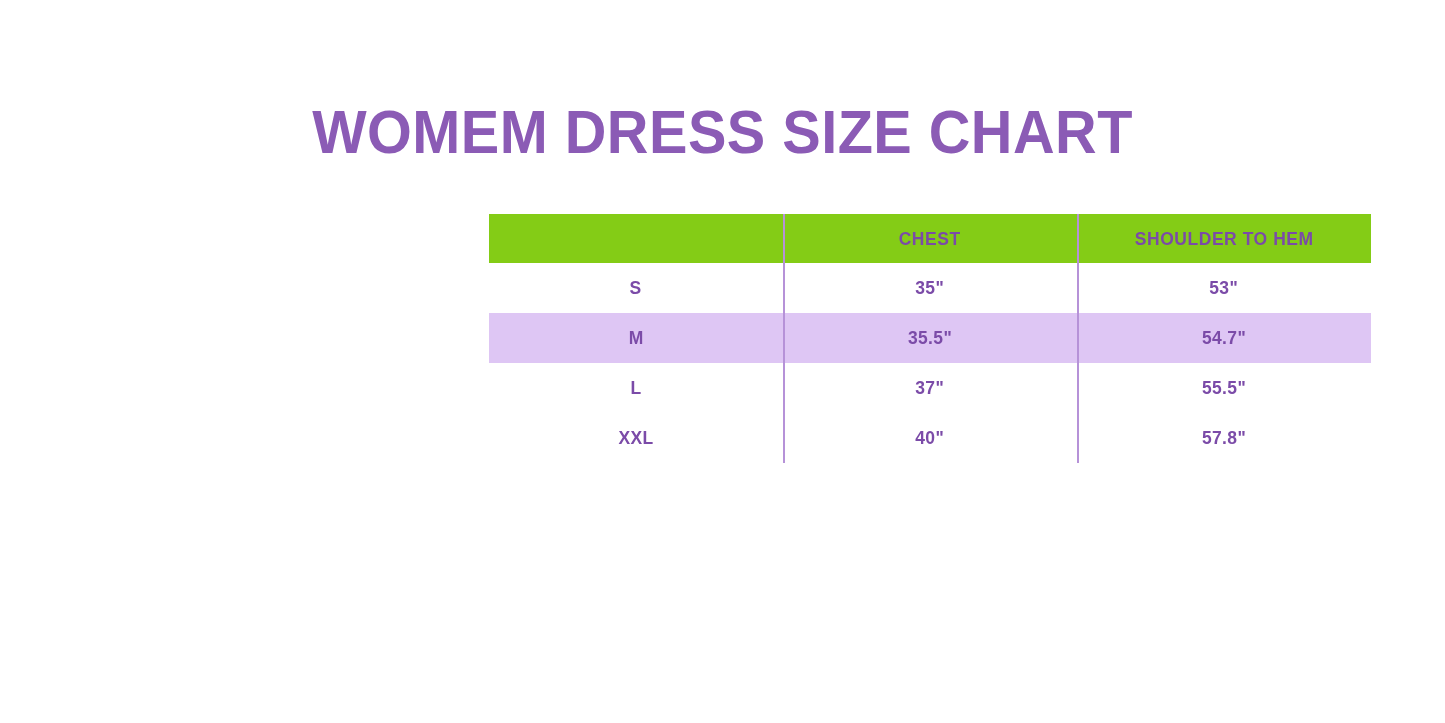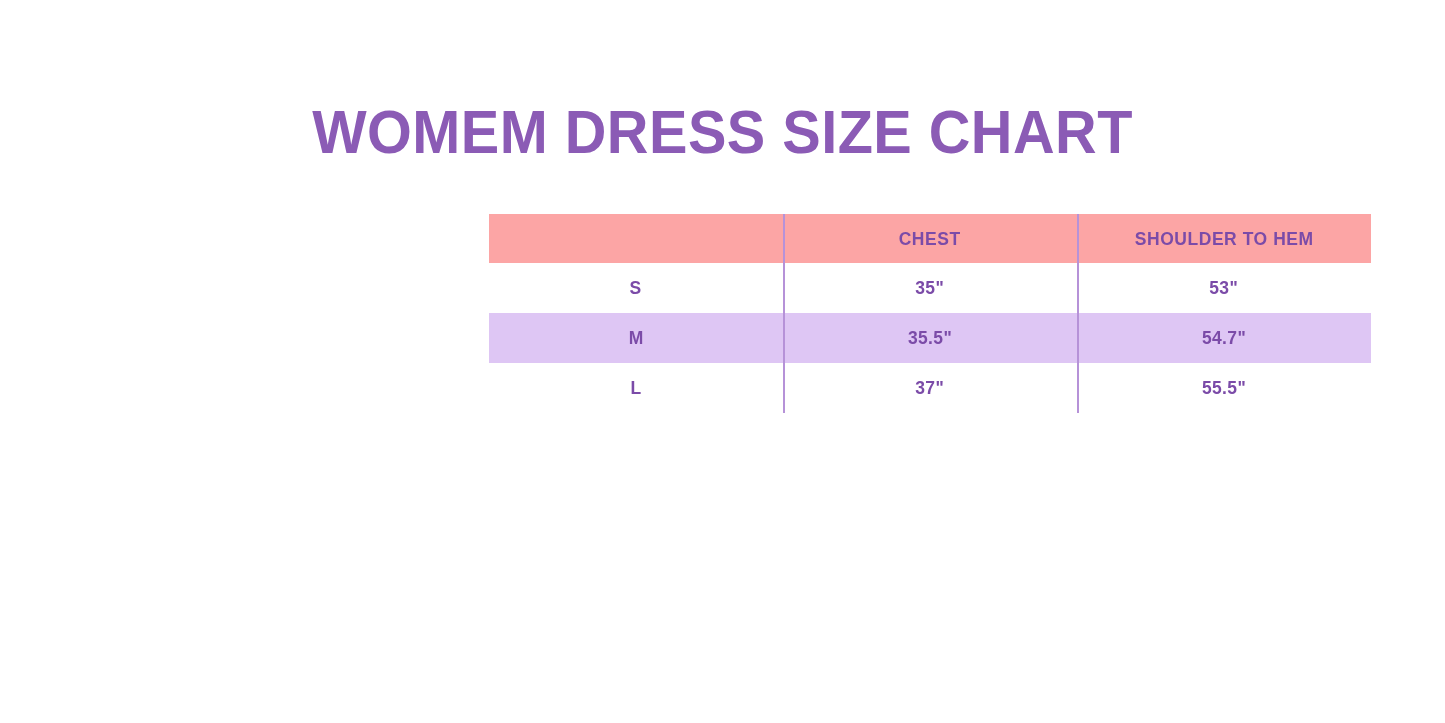--- a/index.html
+++ b/index.html
@@ -70,21 +70,21 @@
     vertical-align: middle;
     font-family: "Liberation Sans", "DejaVu Sans", sans-serif;
     font-weight: 700;
     color: #7B4BA8;
     border: 0;
     position: relative;
   }
 
   
   table.size-table thead tr {
-    background: #fca5a5;
+    background: #84cc16;
   }
   table.size-table thead th {
     height: 49px;
     font-size: 19px;
     letter-spacing: 0.6px;
     color: #7B4BA8;
   }
 
   
   table.size-table tbody td {
@@ -173,19 +173,30 @@
           </td>
           <td class="col-div">
             <span class="cell-text">37"</span>
           </td>
           <td class="col-div">
             <span class="cell-text">55.5"</span>
           </td>
         </tr>
 
 
+        <tr class="row-plain">
+          <td>
+            <span class="cell-text">XXL</span>
+          </td>
+          <td class="col-div">
+            <span class="cell-text">40"</span>
+          </td>
+          <td class="col-div">
+            <span class="cell-text">57.8"</span>
+          </td>
+        </tr>
 
 
       </tbody>
     </table>
   </div>
 
 </div>
 
 </body></html>

